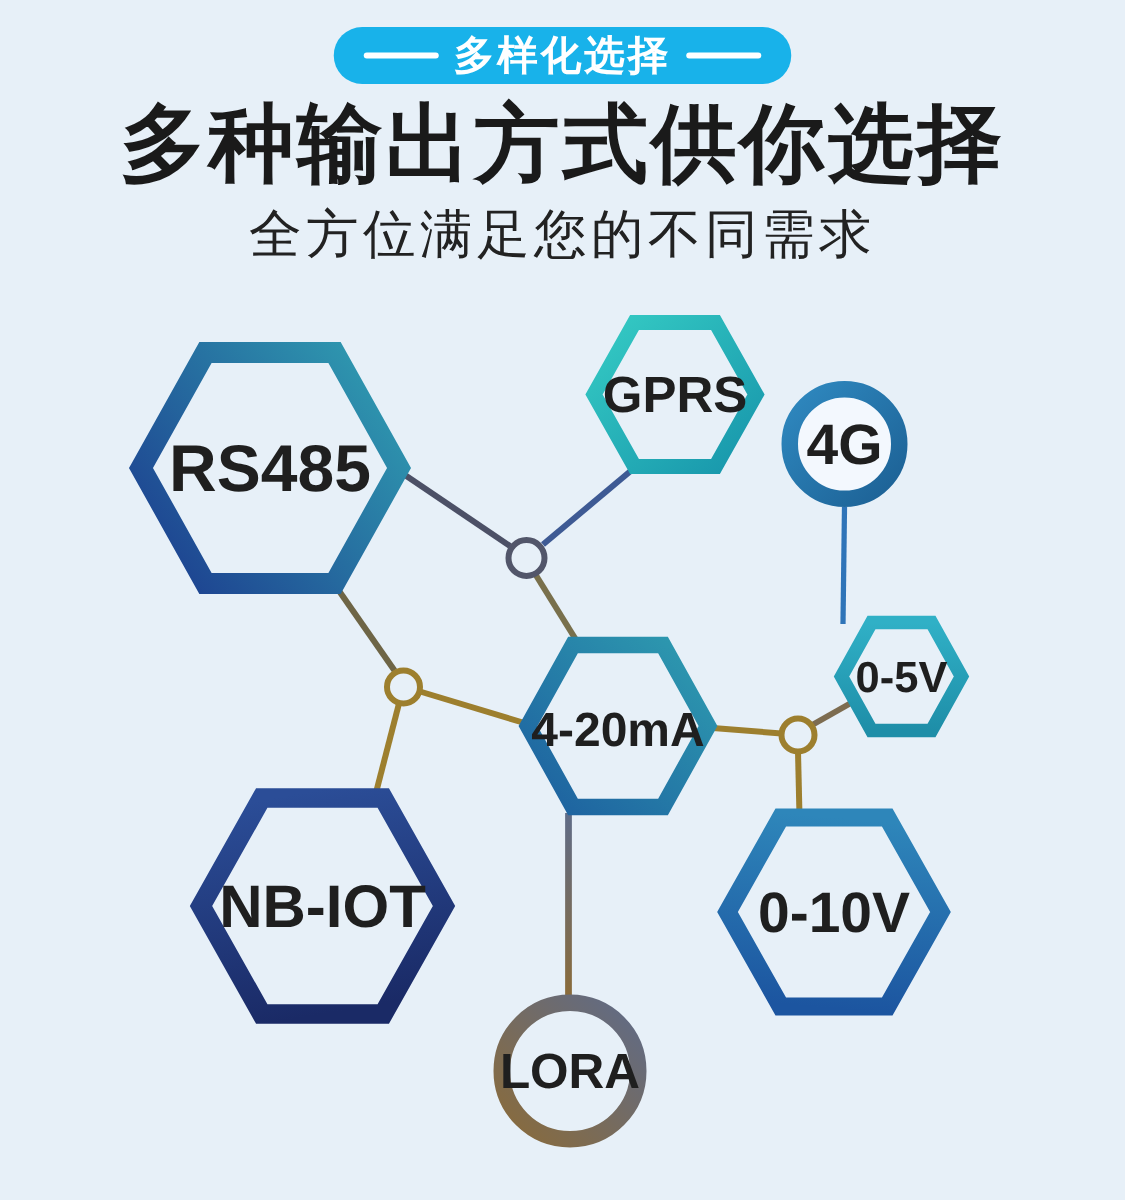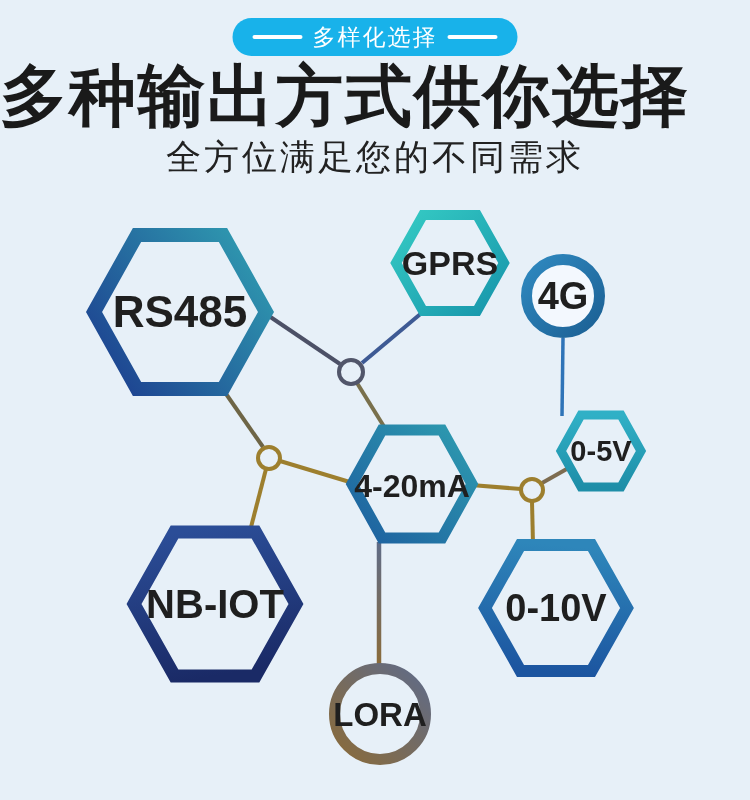--- a/index.html
+++ b/index.html
@@ -8,24 +8,24 @@
     background:#e7f0f8;
     font-family:"Liberation Sans","DejaVu Sans",sans-serif;
   }
   .header{position:absolute;top:0;left:0;width:750px;z-index:2;}
   .badge{
     position:absolute;top:18px;left:375px;transform:translateX(-50%);
     height:38px;border-radius:19px;background:#18b2ea;
     display:flex;align-items:center;gap:10px;padding:0 20px;white-space:nowrap;
   }
   .badge-dash{width:50px;height:4px;background:#ffffff;border-radius:2px;}
-  .badge-text{color:#ffffff;font-size:23px;font-weight:normal;letter-spacing:2px;line-height:38px;}
+  .badge-text{color:#ffffff;font-size:27px;font-weight:bold;letter-spacing:2px;line-height:38px;}
   .title{
-    position:absolute;top:62px;left:0;width:750px;text-align:left;
-    font-size:67px;font-weight:bold;color:#1a1a1a;letter-spacing:2px;line-height:68px;
+    position:absolute;top:62px;left:0;width:750px;text-align:center;
+    font-size:57px;font-weight:bold;color:#1a1a1a;letter-spacing:2px;line-height:68px;
   }
   .subtitle{
     position:absolute;top:140px;left:0;width:750px;text-align:center;
     font-size:35px;font-weight:500;color:#222222;letter-spacing:3px;line-height:34px;
   }
   svg.diagram{position:absolute;top:0;left:0;z-index:1;}
   .node-label{
     fill:#1f1f1f;font-weight:600;
     font-family:"Liberation Sans","DejaVu Sans",sans-serif;
   }

